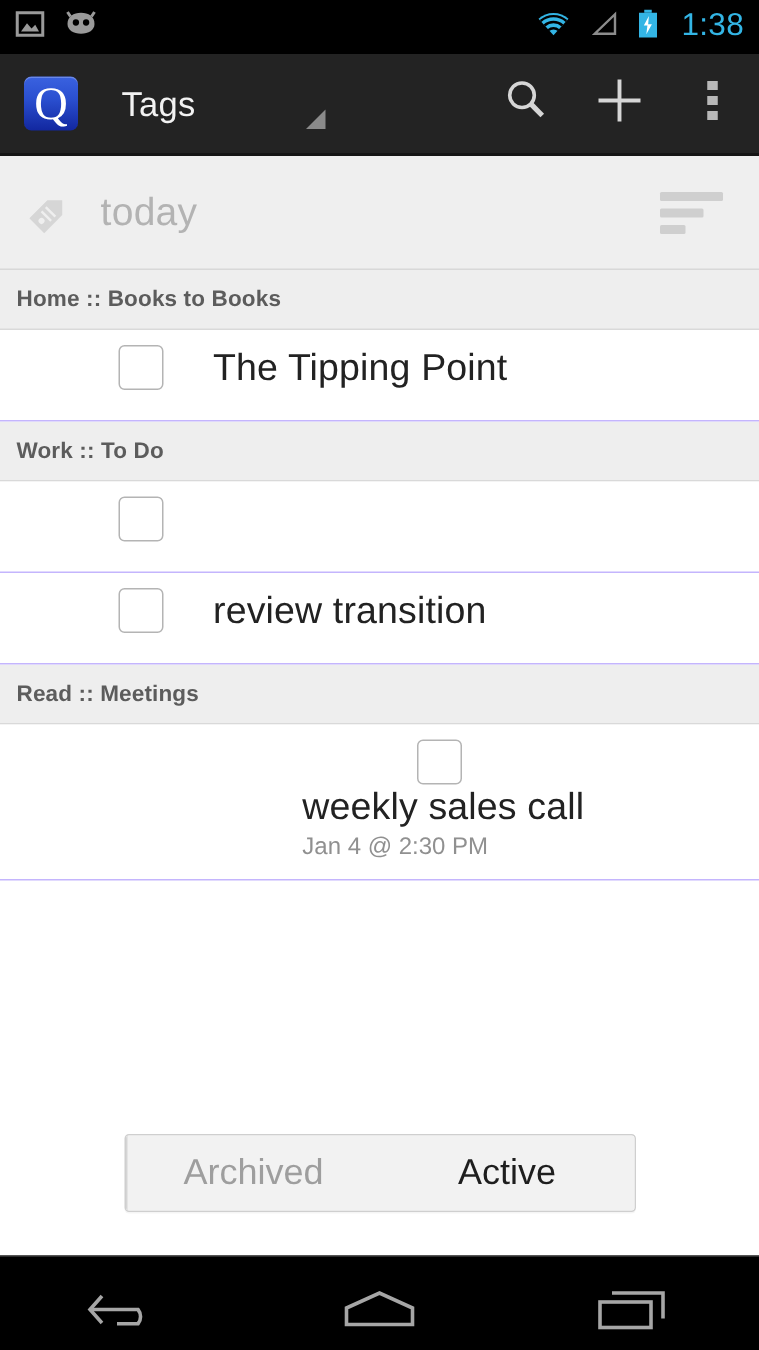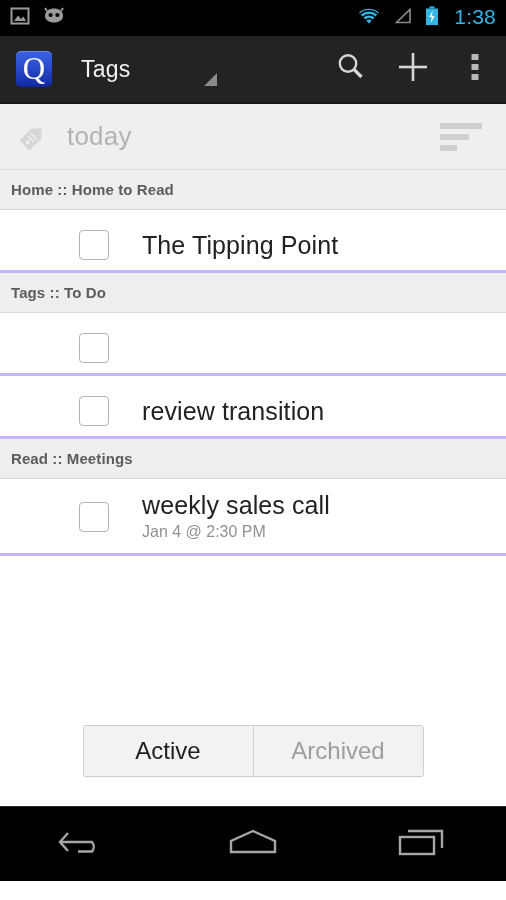--- a/index.html
+++ b/index.html
@@ -95,21 +95,21 @@
     width: 62px;
     height: 68px;
     display: flex;
     align-items: center;
     justify-content: center;
   }
 
   
   #today-bar {
     position: relative;
-    height: 66px;
+    height: 76px;
     background: #efefef;
     border-bottom: 1px solid #d8d8d8;
     display: flex;
     align-items: center;
     box-sizing: border-box;
   }
   #today-label {
     color: #b3b3b3;
     font-size: 26px;
     margin-left: 15px;
@@ -133,23 +133,23 @@
     box-sizing: border-box;
     border-bottom: 1px solid #d9d9d9;
     color: #5c5c5c;
     font-size: 15px;
     font-weight: bold;
     letter-spacing: 0.1px;
   }
   .task-row {
     position: relative;
     display: flex;
-    align-items: flex-end;
+    align-items: flex-start;
     background: #ffffff;
-    border-bottom: 3px solid #c4b5fd;
+    border-bottom: 1px solid #c4b5fd;
     min-height: 60px;
   }
   .swatch {
     width: 44px;
     margin-left: 8px;
     flex: none;
   }
   .task-body {
     flex: 1;
     display: flex;
@@ -172,21 +172,21 @@
     line-height: 30px;
     letter-spacing: 0.1px;
   }
   .task-sub {
     font-size: 16px;
     color: #909090;
     line-height: 22px;
     margin-top: 1px;
   }
   .row-tall { min-height: 74px; }
-  .row-tall .task-body { align-items: center; }
+  .row-tall .task-body { align-items: center; flex-direction: column; }
 
   
   #spacer { background: #ffffff; }
   #segmented-wrap {
     background: #ffffff;
     display: flex;
     justify-content: center;
     padding-bottom: 29px;
   }
   #segmented {
@@ -323,32 +323,32 @@
     <div id="today-label">today</div>
     <div id="sort-icon-wrap">
       <div class="sort-bar w1"></div>
       <div class="sort-bar w2"></div>
       <div class="sort-bar w3"></div>
     </div>
   </div>
 
   <div id="list">
 
-    <div class="section-header">Home :: Home to Read</div>
+    <div class="section-header">Home :: Books to Books</div>
     <div class="task-row">
       <div class="swatch" style="background:#ad4040"></div>
       <div class="task-body">
         <div class="checkbox"></div>
         <div class="task-text">
           <div class="task-title">The Tipping Point</div>
         </div>
       </div>
     </div>
 
-    <div class="section-header">Tags :: To Do</div>
+    <div class="section-header">Work :: To Do</div>
     <div class="task-row">
       <div class="swatch" style="background:#5b7fd4"></div>
       <div class="task-body">
         <div class="checkbox"></div>
       </div>
     </div>
     <div class="task-row">
       <div class="swatch" style="background:#5b7fd4"></div>
       <div class="task-body">
         <div class="checkbox"></div>
@@ -369,22 +369,22 @@
         </div>
       </div>
     </div>
 
   </div>
 
   <div id="spacer" style="height:169px"></div>
 
   <div id="segmented-wrap">
     <div id="segmented">
+      <div class="seg-btn unselected">Archived</div>
       <div class="seg-btn selected">Active</div>
-      <div class="seg-btn unselected">Archived</div>
     </div>
   </div>
 
   <div id="nav-bar">
     <div class="nav-btn">
       <span>
         <svg width="56" height="34" viewBox="0 0 56 34">
           <path d="M12 8 L4 17 L12 26" fill="none" stroke="#a6a6a6" stroke-width="2.4"></path>
           <path d="M4.5 17 L36 17 A7.5 7.5 0 0 1 36 26.5 L22 26.5" fill="none" stroke="#a6a6a6" stroke-width="2.4"></path>
         </svg>

